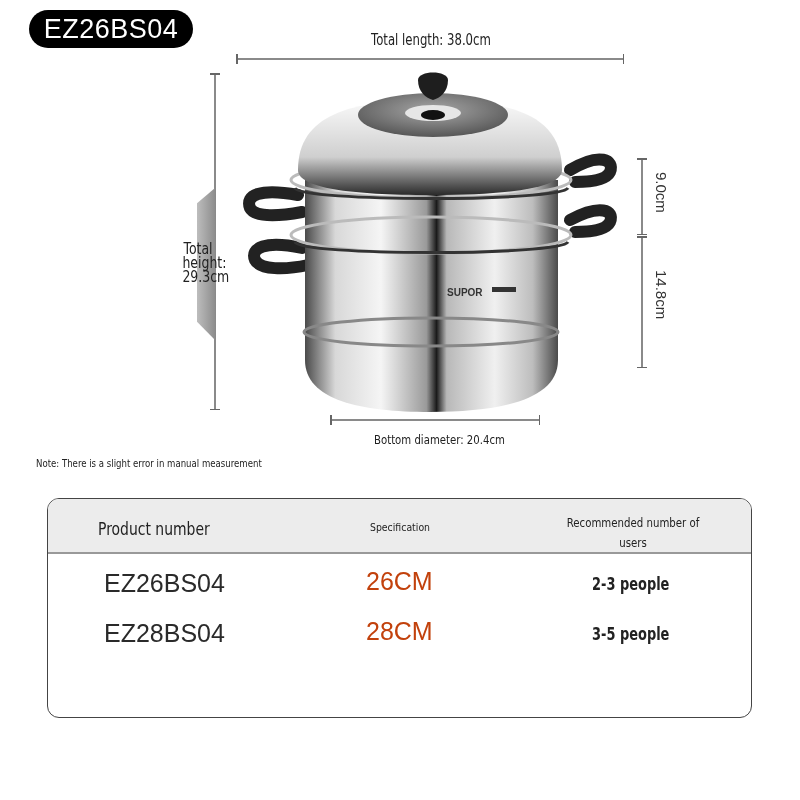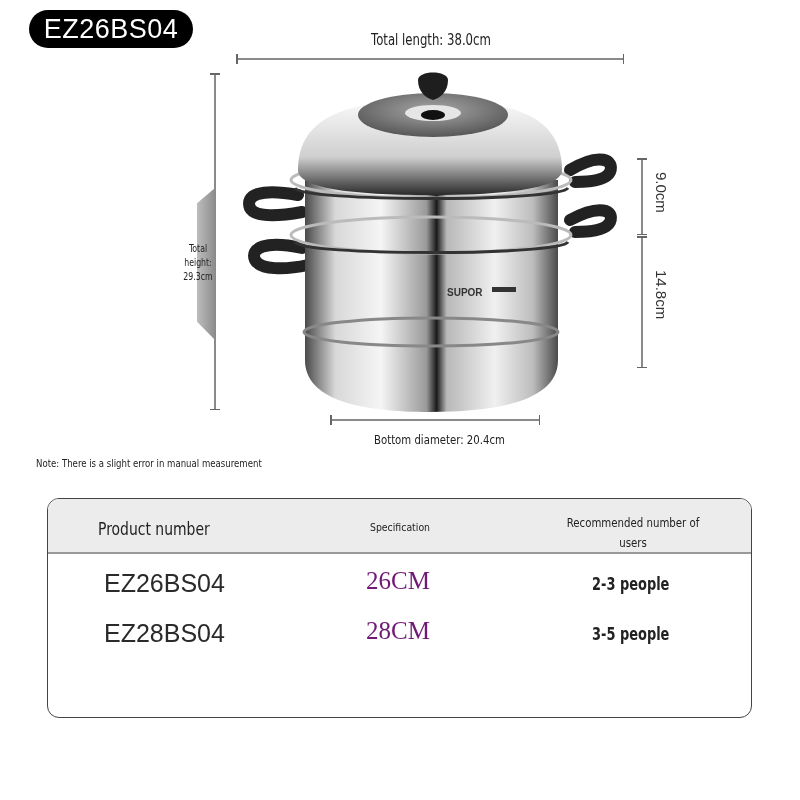--- a/index.html
+++ b/index.html
@@ -30,21 +30,21 @@
     content: ""; position: absolute; left: -4px; height: 1.5px; width: 10px; background: #666;
   }
   .vline::before { top: 0; } .vline::after { bottom: 0; }
 
   .height-shade {
     position: absolute; left: 197px; top: 188px; width: 18px; height: 152px;
     background: linear-gradient(90deg, #bdbdbd, #8d8d8d);
     clip-path: polygon(100% 0, 100% 100%, 0 88%, 0 10%);
   }
   .total-height-label {
-    position: absolute; left: 178px; top: 242px; width: 40px; font-size: 10px;
+    position: absolute; left: 178px; top: 242px; width: 40px; font-size: 16px;
     line-height: 14px; text-align: center; font-family: "DejaVu Sans", sans-serif;
   }
   .total-height-label span { display: block; transform: scaleX(0.78); }
 
   .vert-text {
     position: absolute; font-size: 15px; font-family: "Liberation Sans", sans-serif;
     transform: rotate(90deg); transform-origin: left top; white-space: nowrap; color: #333;
   }
 
   .bottom-diam-label { left: 374px; top: 432px; font-size: 13px; }
@@ -62,21 +62,21 @@
     height: 55px; background: #ececec; border-bottom: 2px solid #999;
     position: relative;
   }
   .th { position: absolute; color: #222; font-family: "DejaVu Sans", sans-serif; white-space: nowrap; }
   .th-product { left: 50px; top: 20px; font-size: 17px; transform: scaleX(0.82); transform-origin: left center; }
   .th-spec { left: 322px; top: 22px; font-size: 11px; transform: scaleX(0.85); transform-origin: left center; }
   .th-users { left: 470px; top: 14px; width: 230px; font-size: 12px; text-align: center; line-height: 20px; transform: scaleX(0.85); transform-origin: center center; }
 
   .spec-row { position: absolute; left: 0; width: 100%; height: 50px; }
   .td-product { position: absolute; left: 56px; top: 10px; font-size: 25px; color: #2a2a2a; font-family: "Liberation Sans", sans-serif; }
-  .td-spec { position: absolute; left: 318px; top: 8px; font-size: 25px; color: #701a75; font-family: Liberation Serif, serif; }
+  .td-spec { position: absolute; left: 318px; top: 8px; font-size: 25px; color: #c2410c; font-family: Liberation Sans, sans-serif; }
   .td-users { position: absolute; left: 544px; top: 14px; font-size: 18px; color: #222; font-family: "DejaVu Sans", sans-serif; font-weight: bold; transform: scaleX(0.72); transform-origin: left center; white-space: nowrap; }
 </style>
 </head>
 <body>
 
 <div class="model-badge">EZ26BS04</div>
 
 <div class="dim-label total-length-label condensed">Total length: 38.0cm</div>
 <div class="hline" style="left:236px; top:58px; width:388px;"></div>
 

